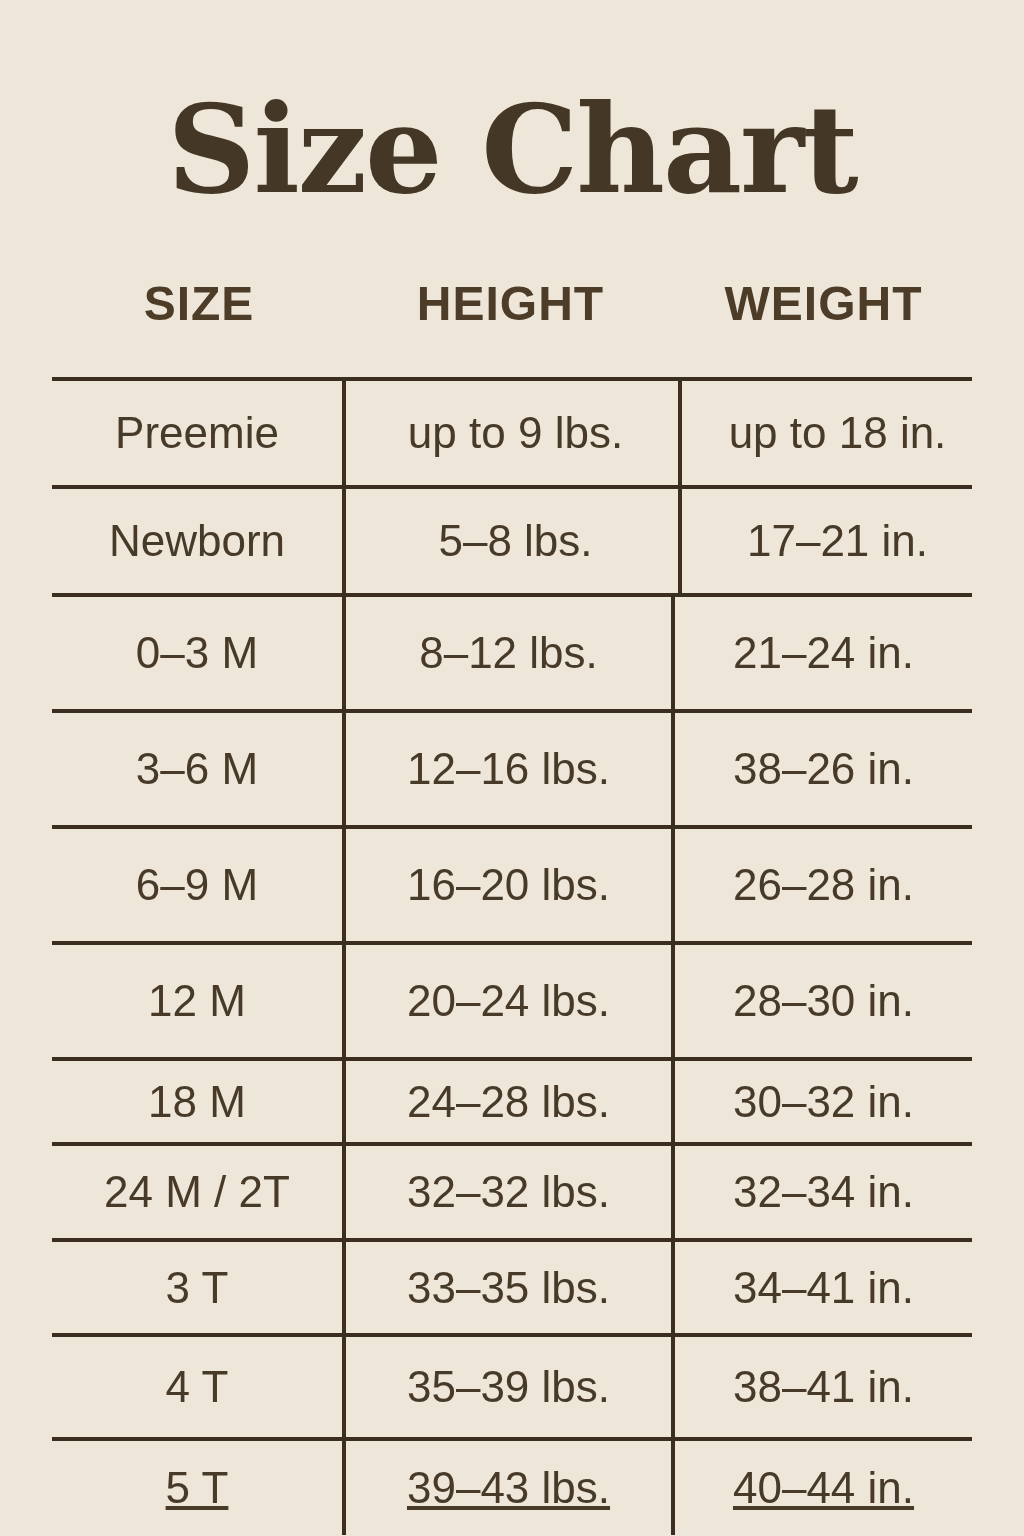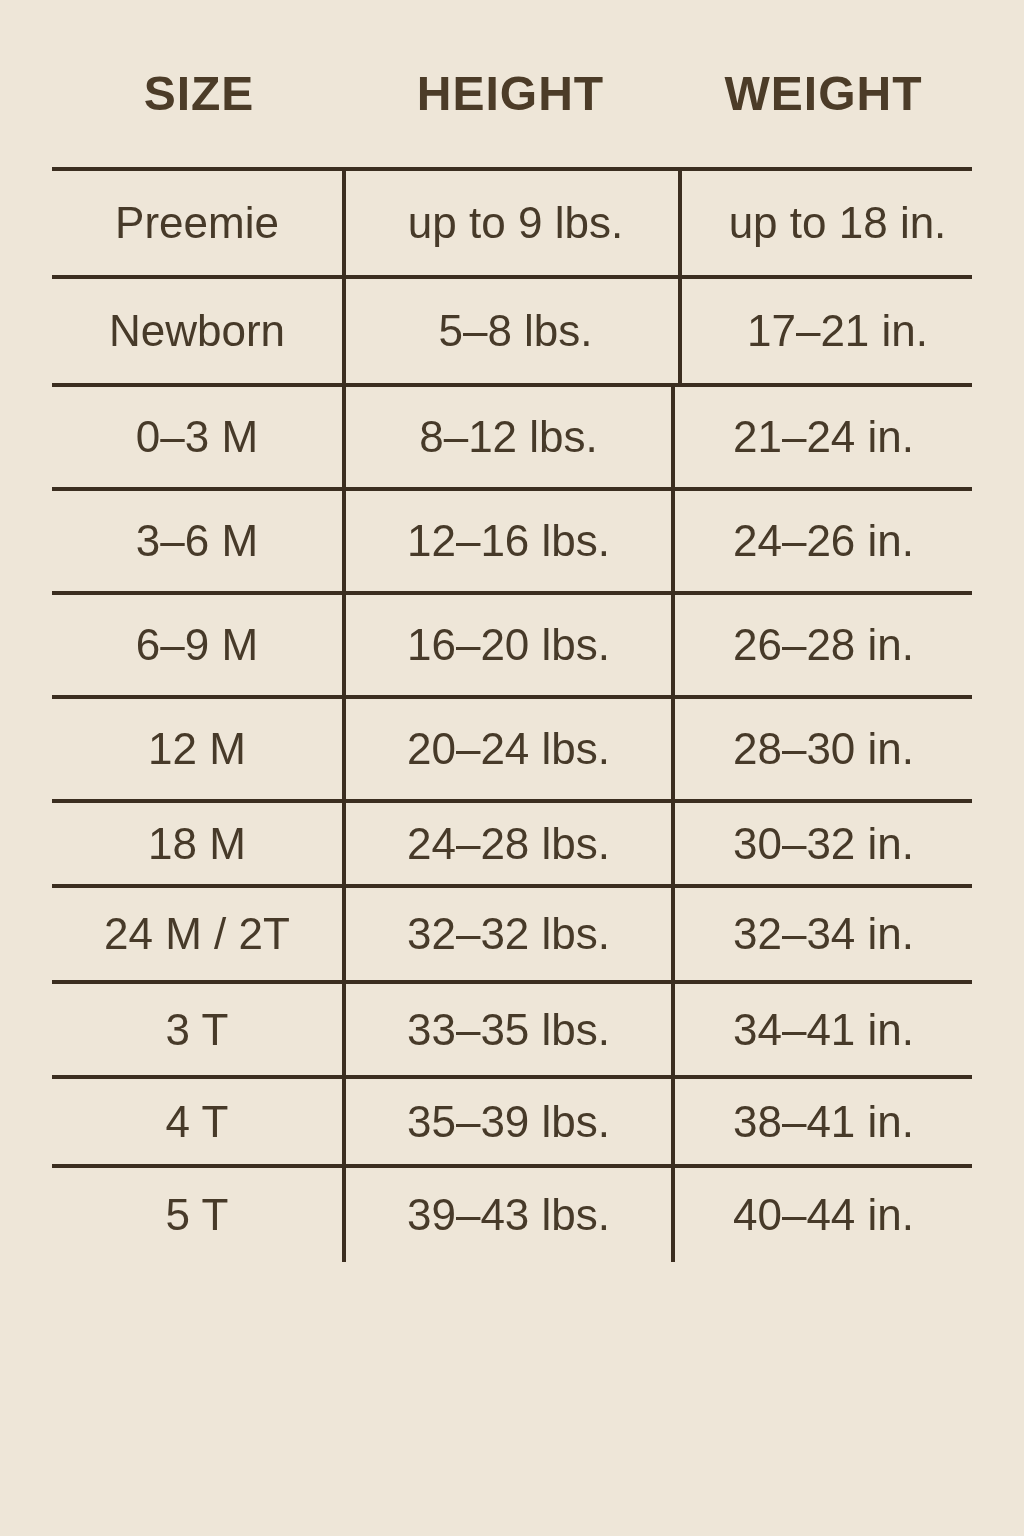--- a/index.html
+++ b/index.html
@@ -48,44 +48,45 @@
     color: #4c3c28;
   }
   .tbody {
     border-top: 4px solid #3b2e20;
   }
   .row {
     display: grid;
     grid-template-columns: 294px 329px 297px;
     border-bottom: 4px solid #3b2e20;
     box-sizing: border-box;
-    height: 104px;
+    height: 116px;
   }
   .row:nth-child(1), .row:nth-child(2) { height: 108px; gap: 7px; }
   .row:nth-child(7)  { height: 85px; }
   .row:nth-child(8)  { height: 96px; }
   .row:nth-child(9)  { height: 95px; }
-  .row:nth-child(10) { height: 89px; }
-  .row:nth-child(11) { height: 94px; }
+  .row:nth-child(10) { height: 104px; }
+  .row:nth-child(11) { height: 94px; text-decoration: underline; }
   .row:last-child { border-bottom: none; }
   .cell {
     display: flex;
     align-items: center;
     justify-content: center;
     font-size: 44px;
     color: #473a29;
   }
   .cell:not(:last-child) {
     border-right: 4px solid #3b2e20;
   }
 </style>
 </head>
 <body>
 
 <div class="page">
+  <h1 class="title">Size Chart</h1>
 
   <div class="table-wrap">
     <div class="header-row">
       <div class="hcell">SIZE</div>
       <div class="hcell">HEIGHT</div>
       <div class="hcell">WEIGHT</div>
     </div>
 
     <div class="tbody">
       <div class="row">
@@ -99,21 +100,21 @@
         <div class="cell">17–21 in.</div>
       </div>
       <div class="row">
         <div class="cell">0–3 M</div>
         <div class="cell">8–12 lbs.</div>
         <div class="cell">21–24 in.</div>
       </div>
       <div class="row">
         <div class="cell">3–6 M</div>
         <div class="cell">12–16 lbs.</div>
-        <div class="cell">24–26 in.</div>
+        <div class="cell">38–26 in.</div>
       </div>
       <div class="row">
         <div class="cell">6–9 M</div>
         <div class="cell">16–20 lbs.</div>
         <div class="cell">26–28 in.</div>
       </div>
       <div class="row">
         <div class="cell">12 M</div>
         <div class="cell">20–24 lbs.</div>
         <div class="cell">28–30 in.</div>

